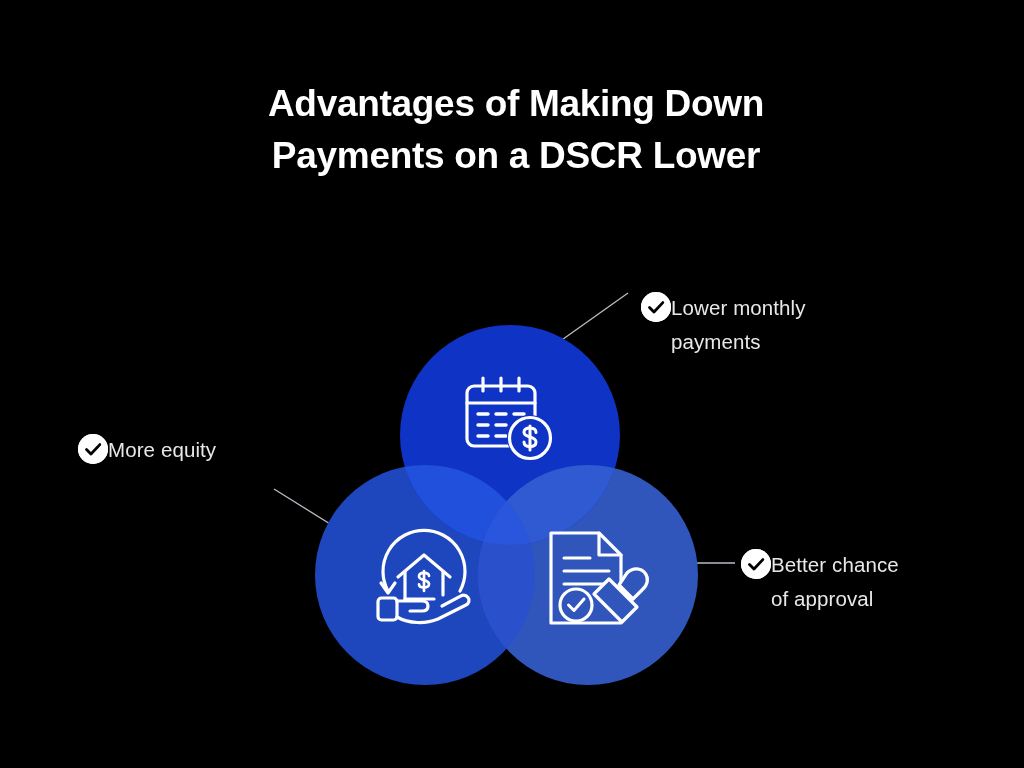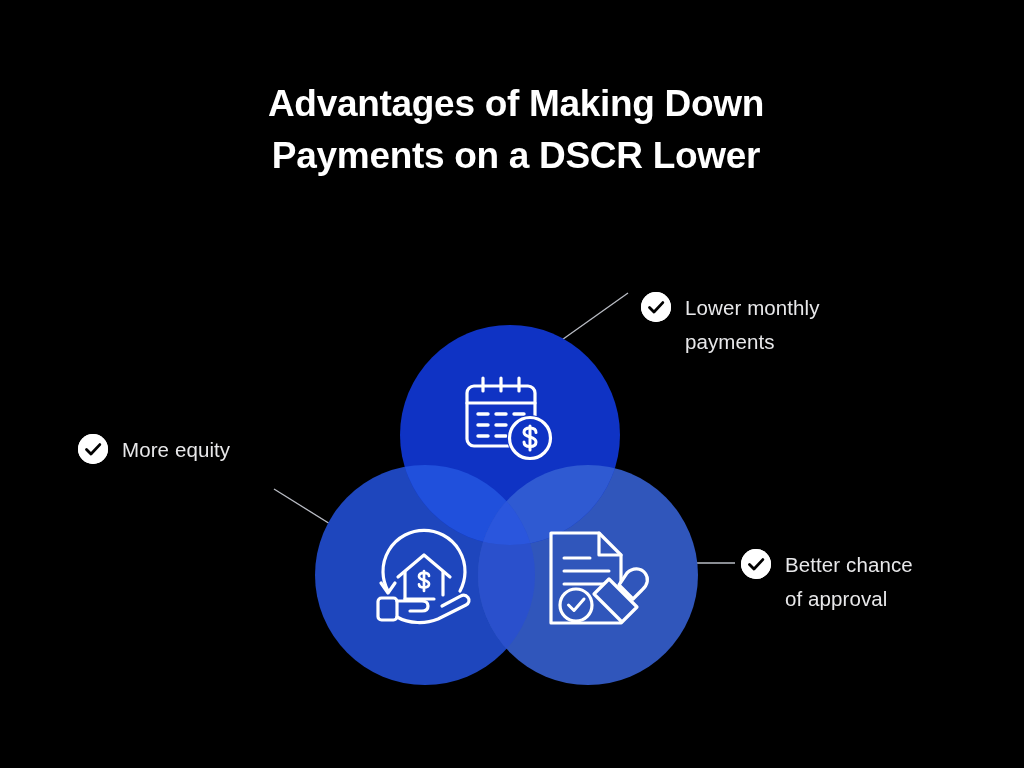--- a/index.html
+++ b/index.html
@@ -46,21 +46,20 @@
     width: 420px;
     height: 380px;
   }
   .venn svg { display: block; }
 
   
   .callout {
     position: absolute;
     display: flex;
     align-items: flex-start;
-    gap: 14px;
   }
   .check-badge {
     flex: 0 0 auto;
     width: 30px;
     height: 30px;
     border-radius: 50%;
     background: #ffffff;
     display: flex;
     align-items: center;
     justify-content: center;

